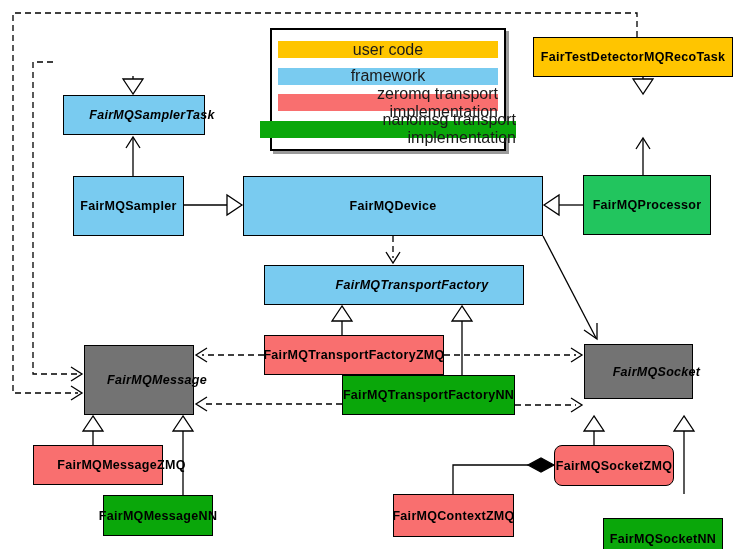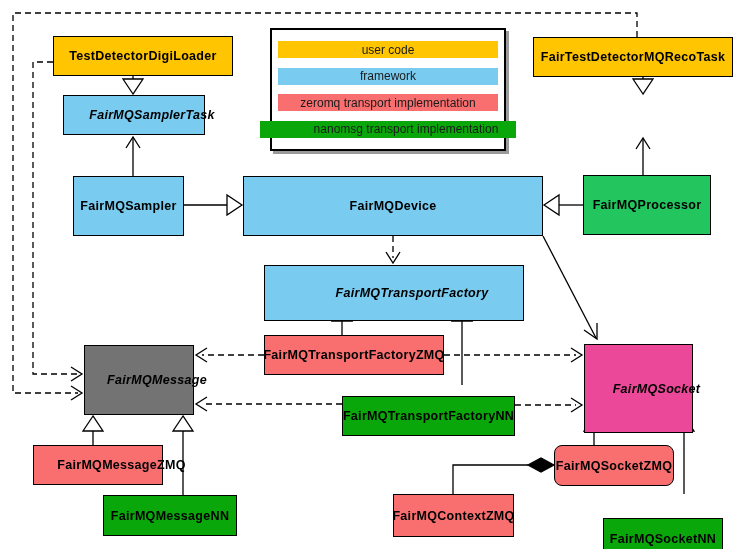--- a/index.html
+++ b/index.html
@@ -18,21 +18,21 @@
   .abstract { font-style:italic;padding-left:36px; }
   .legend {
     position:absolute; left:270px; top:28px; width:236px; height:123px;
     box-sizing:border-box; background:#fff; border:2px solid #000;
     box-shadow:3px 3px 0 #9a9a9a;
     display:flex; flex-direction:column; justify-content:space-evenly;
     align-items:center; padding:2px 0;
   }
   .legend-item {
     width:220px; height:17px; display:flex; align-items:center; justify-content:center;
-    font-size:12px; color:#1a1a1a;text-align:right;
+    font-size:16px; color:#1a1a1a;text-align:right;
   }
   .wires path, .wires polyline, .wires line { stroke:#000; stroke-width:1.3; fill:none; }
   .wires .dashed { stroke-dasharray:6 4; }
   .wires polygon.tri { fill:#fff; stroke:#000; stroke-width:1.3; }
   .wires polygon.diamond { fill:#000; stroke:#000; stroke-width:1.3; }
 </style>
 </head>
 <body>
 
 <div class="canvas">
@@ -145,46 +145,45 @@
     </g>
   </svg>
 
   <div class="legend">
     <div class="legend-item" style="background-color: rgb(255, 197, 0);">user code</div>
     <div class="legend-item" style="background-color: rgb(121, 203, 240);">framework</div>
     <div class="legend-item" style="background-color: rgb(249, 111, 111);">zeromq transport implementation</div>
     <div class="legend-item" style="background-color: rgb(10, 167, 10); padding-left: 36px;">nanomsg transport implementation</div>
   </div>
 
-  <div class="node" style="left: 53px; top: 36px; width: 180px; height: 40px; background-color: rgb(255, 197, 0);">TestDetectorDigiLoader</div>
 
   <div class="node" style="left: 533px; top: 37px; width: 200px; height: 40px; background-color: rgb(255, 197, 0);">FairTestDetectorMQRecoTask</div>
 
   <div class="node abstract" style="left: 63px; top: 95px; width: 142px; height: 40px; background-color: rgb(121, 203, 240);">FairMQSamplerTask</div>
 
 
   <div class="node" style="left: 73px; top: 176px; width: 111px; height: 60px; background-color: rgb(121, 203, 240);">FairMQSampler</div>
 
   <div class="node" style="left: 243px; top: 176px; width: 300px; height: 60px; background-color: rgb(121, 203, 240);">FairMQDevice</div>
 
   <div class="node" style="left: 583px; top: 175px; width: 128px; height: 60px; background-color: #22c55e;">FairMQProcessor</div>
 
-  <div class="node abstract" style="left: 264px; top: 265px; width: 260px; height: 56px; background-color: rgb(121, 203, 240);">FairMQTransportFactory</div>
+  <div class="node abstract" style="left: 264px; top: 265px; width: 260px; height: 40px; background-color: rgb(121, 203, 240);">FairMQTransportFactory</div>
 
   <div class="node" style="left: 264px; top: 335px; width: 180px; height: 40px; background-color: rgb(249, 111, 111);">FairMQTransportFactoryZMQ</div>
 
-  <div class="node" style="left: 342px; top: 396px; width: 173px; height: 40px; background-color: rgb(10, 167, 10);">FairMQTransportFactoryNN</div>
+  <div class="node" style="left: 342px; top: 375px; width: 173px; height: 40px; background-color: rgb(10, 167, 10);">FairMQTransportFactoryNN</div>
 
   <div class="node abstract" style="left: 84px; top: 345px; width: 110px; height: 70px; background-color: #737373; text-align: center;">FairMQMessage</div>
 
-  <div class="node abstract" style="left: 584px; top: 344px; width: 109px; height: 89px; background-color: #ec4899;">FairMQSocket</div>
+  <div class="node abstract" style="left: 584px; top: 344px; width: 109px; height: 55px; background-color: #737373;">FairMQSocket</div>
 
   <div class="node" style="left: 33px; top: 445px; width: 130px; height: 40px; background-color: rgb(249, 111, 111); padding-left: 47px;">FairMQMessageZMQ</div>
 
-  <div class="node" style="left: 103px; top: 495px; width: 134px; height: 41px; background-color: rgb(10, 167, 10);">FairMQMessageNN</div>
+  <div class="node" style="left: 103px; top: 495px; width: 110px; height: 41px; background-color: rgb(10, 167, 10);">FairMQMessageNN</div>
 
   <div class="node" style="left: 393px; top: 494px; width: 121px; height: 43px; background-color: rgb(249, 111, 111);">FairMQContextZMQ</div>
 
   <div class="node" style="left: 554px; top: 445px; width: 120px; height: 41px; background-color: rgb(249, 111, 111); border-radius: 8px;">FairMQSocketZMQ</div>
 
   <div class="node" style="left: 603px; top: 518px; width: 120px; height: 42px; background-color: rgb(10, 167, 10);">FairMQSocketNN</div>
 
 </div>
 
 </body></html>

